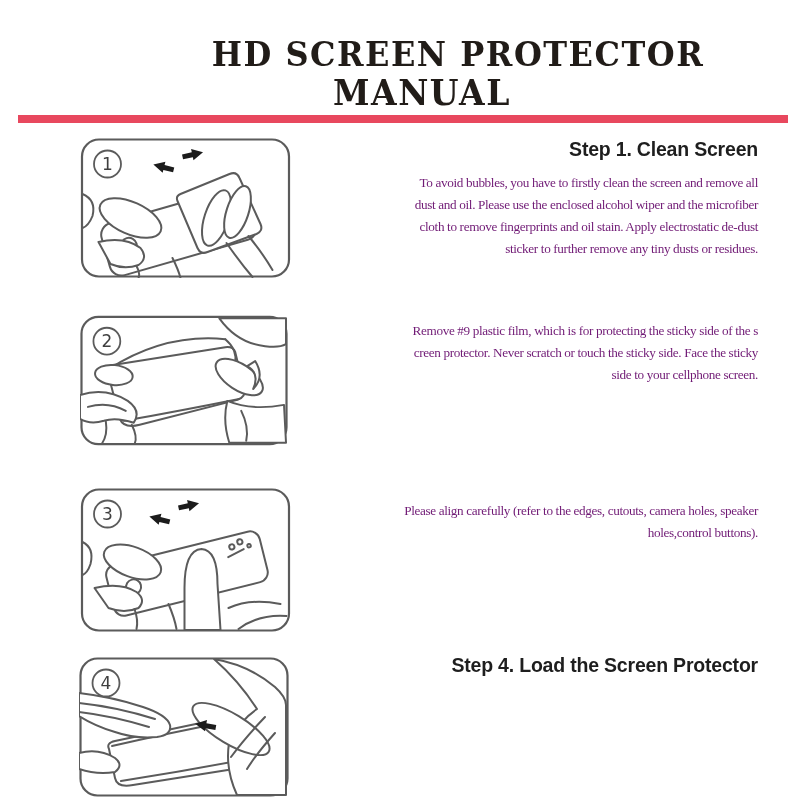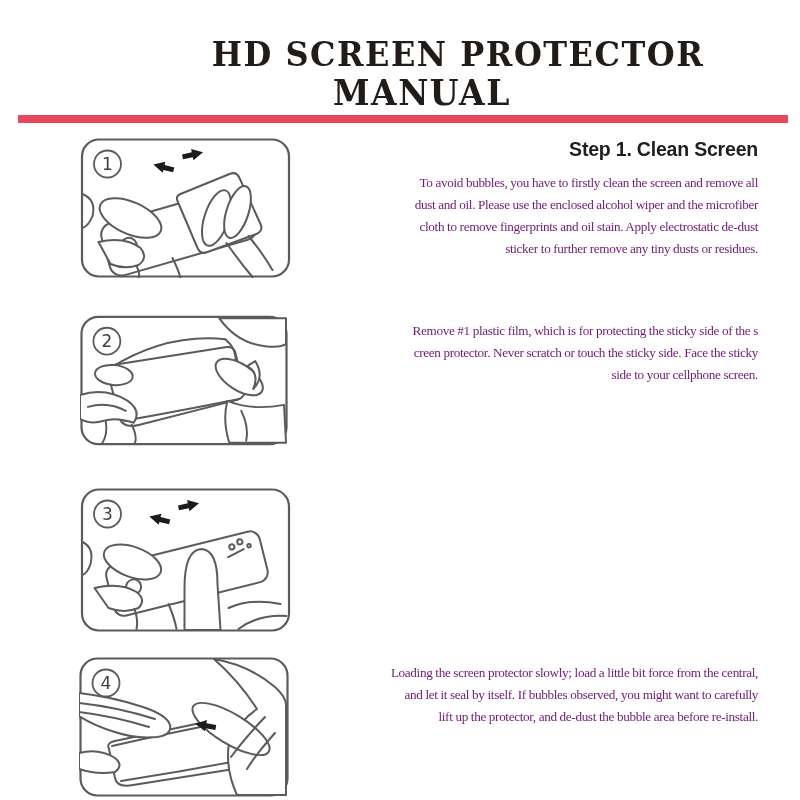--- a/index.html
+++ b/index.html
@@ -106,21 +106,21 @@
         <path d="M0,80 Q26,72 48,86 Q62,96 54,108 Q36,102 24,106 Q10,110 0,104 Z"></path>
         <path class="ln" d="M8,92 Q28,86 46,96"></path>
         <path class="ln" d="M26,107 Q28,120 22,129"></path>
         <path class="ln" d="M52,110 Q58,122 55,129"></path>
       </g>
       <circle class="badge" cx="27" cy="26" r="13.5"></circle>
       <text class="badge-num" x="27" y="32">2</text>
     </svg>
   </div>
   <div class="stext s2">
-    <p>Remove #1 plastic film, which is for protecting the sticky side of the s
+    <p>Remove #9 plastic film, which is for protecting the sticky side of the s
 creen protector. Never scratch or touch the sticky side. Face the sticky
 side to your cellphone screen.</p>
   </div>
 
   <div class="fig s3" aria-label="finger-aligning-protector-over-phone-with-wipe-arrows">
     <svg viewBox="0 0 210 144">
       <rect class="frame" x="1.5" y="1.5" width="207" height="141" rx="17"></rect>
       <g class="art">
         <path class="ln" d="M2,54 Q14,60 10,76 Q7,85 2,87"></path>
         <g transform="rotate(-14 105 88)">
@@ -143,20 +143,22 @@
         <path d="M21,2.5 L11,2.5 L11,-1 L0,4.7 L11,10.5 L11,7.5 L21,7.5 Z"></path>
       </g>
       <g class="arrow" transform="translate(97,15) rotate(-12)">
         <path d="M0,2.5 L10,2.5 L10,-1 L21,4.7 L10,10.5 L10,7.5 L0,7.5 Z"></path>
       </g>
       <circle class="badge" cx="27" cy="26" r="13.5"></circle>
       <text class="badge-num" x="27" y="32">3</text>
     </svg>
   </div>
   <div class="stext s3">
+    <p>Please align carefully (refer to the edges, cutouts, camera holes, speaker
+holes,control buttons).</p>
   </div>
 
   <div class="fig s4" aria-label="hand-pressing-protector-onto-screen-with-left-arrow">
     <svg viewBox="0 0 210 140">
       <rect class="frame" x="1.5" y="1.5" width="207" height="137" rx="17"></rect>
       <g class="art">
         <path d="M30,92 Q27,86 36,84 L150,60 Q158,58 160,64 L163,102 Q164,110 155,112 L54,128 Q38,131 36,121 Z"></path>
         <path class="ln" d="M42,124 Q100,115 158,104"></path>
         <path class="ln" d="M33,89 Q90,76 152,64"></path>
         <path d="M0,36 Q34,40 64,50 Q88,58 91,68 Q93,78 78,80 Q56,82 36,75 Q16,69 0,59 Z"></path>
@@ -169,18 +171,16 @@
         <path class="ln" d="M196,76 Q178,96 168,112"></path>
       </g>
       <g class="arrow" transform="translate(117,62) rotate(10)">
         <path d="M21,2.5 L11,2.5 L11,-1 L0,4.7 L11,10.5 L11,7.5 L21,7.5 Z"></path>
       </g>
       <circle class="badge" cx="27" cy="26" r="13.5"></circle>
       <text class="badge-num" x="27" y="32">4</text>
     </svg>
   </div>
   <div class="stext s4">
-    <p>Loading the screen protector slowly; load a little bit force from the central,
-and let it seal by itself. If bubbles observed, you might want to carefully
-lift up the protector, and de-dust the bubble area before re-install.</p>
+    <h2>Step 4. Load the Screen Protector</h2>
   </div>
 
 </div>
 
 </body></html>

